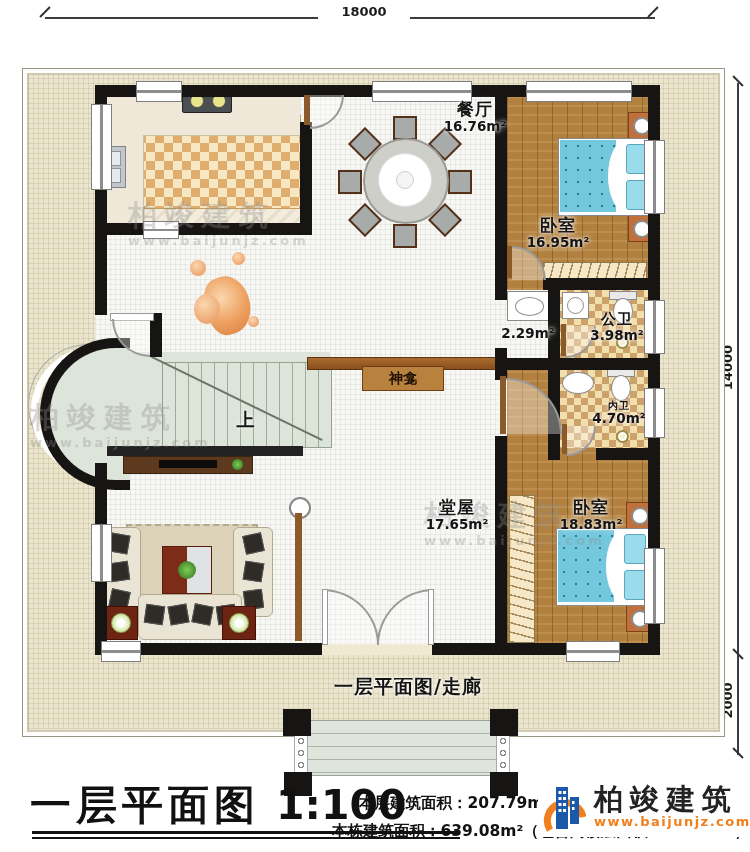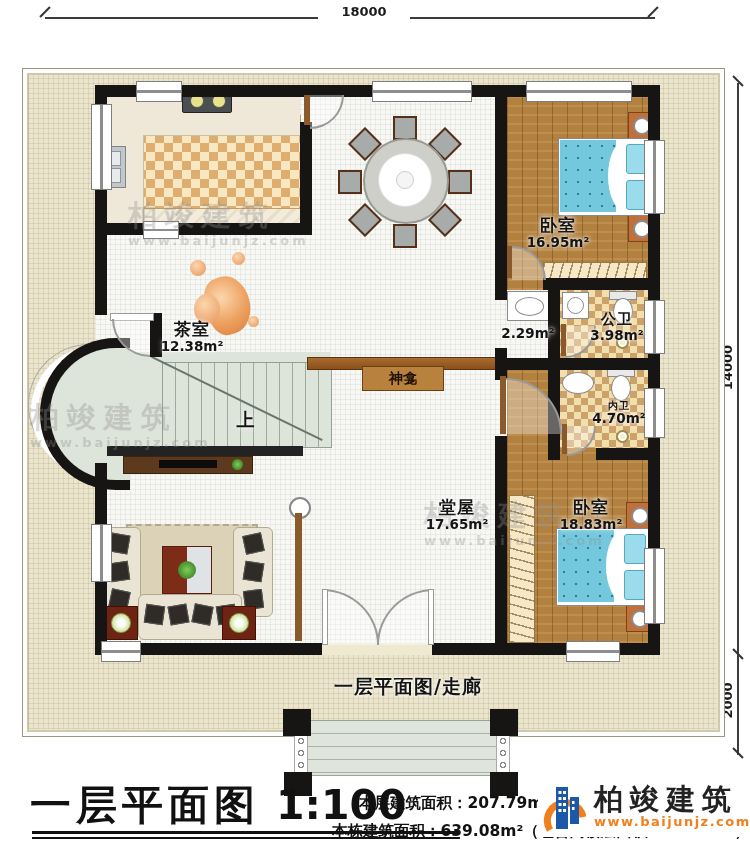--- a/index.html
+++ b/index.html
@@ -290,34 +290,34 @@
   </div>
   <div class="wm" style="left:30px;top:398px;">
     <span class="t1">柏竣建筑</span>
     <span class="t2">www.baijunjz.com</span>
   </div>
   <div class="wm" style="left:424px;top:496px;">
     <span class="t1">柏竣建筑</span>
     <span class="t2">www.baijunjz.com</span>
   </div>
 
+  <div class="room-label" style="left:430px;top:100px;width:90px;">
+    <span class="nm">餐厅</span>
+    <span class="ar">16.76m²</span>
+  </div>
   <div class="room-label" style="left:513px;top:216px;width:90px;">
     <span class="nm">卧室</span>
     <span class="ar">16.95m²</span>
   </div>
   <div class="room-label" style="left:493px;top:326px;width:70px;">
     <span class="ar">2.29m²</span>
   </div>
   <div class="room-label" style="left:572px;top:311px;width:90px;">
     <span class="nm" style="font-size:15px;">公卫</span>
     <span class="ar">3.98m²</span>
-  </div>
-  <div class="room-label" style="left:147px;top:320px;width:90px;">
-    <span class="nm">茶室</span>
-    <span class="ar">12.38m²</span>
   </div>
   <div class="room-label" style="left:574px;top:400px;width:90px;">
     <span class="nm" style="font-size:10px;">内卫</span>
     <span class="ar">4.70m²</span>
   </div>
   <div class="room-label" style="left:412px;top:498px;width:90px;">
     <span class="nm">堂屋</span>
     <span class="ar">17.65m²</span>
   </div>
   <div class="room-label" style="left:546px;top:498px;width:90px;">

